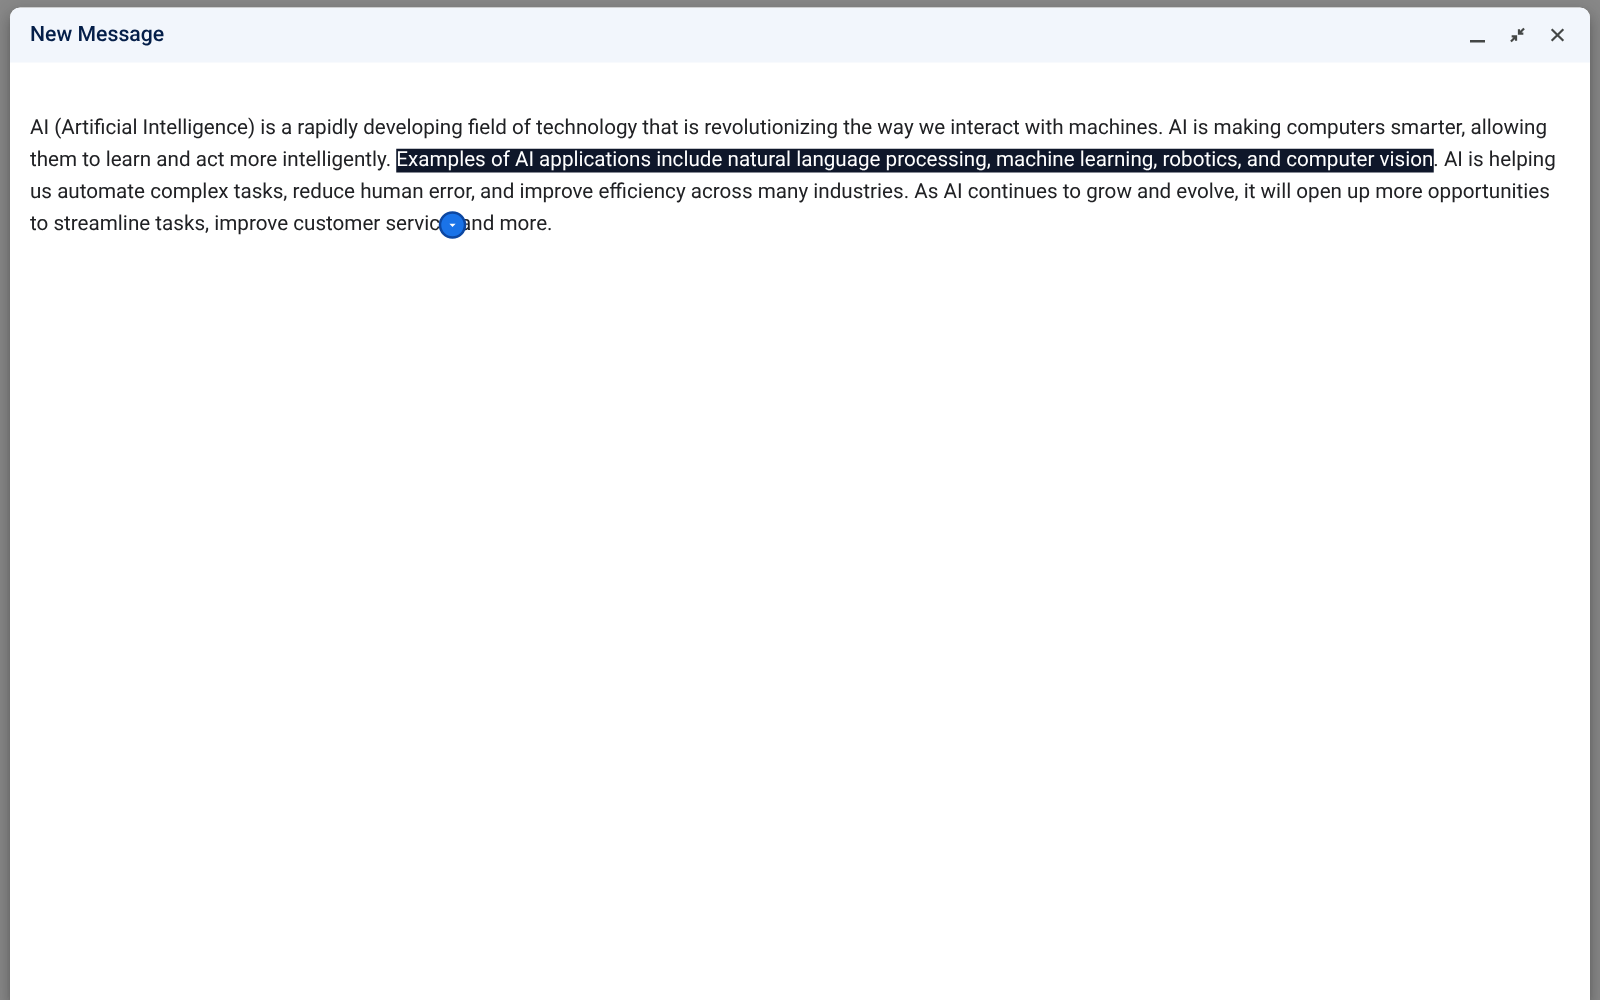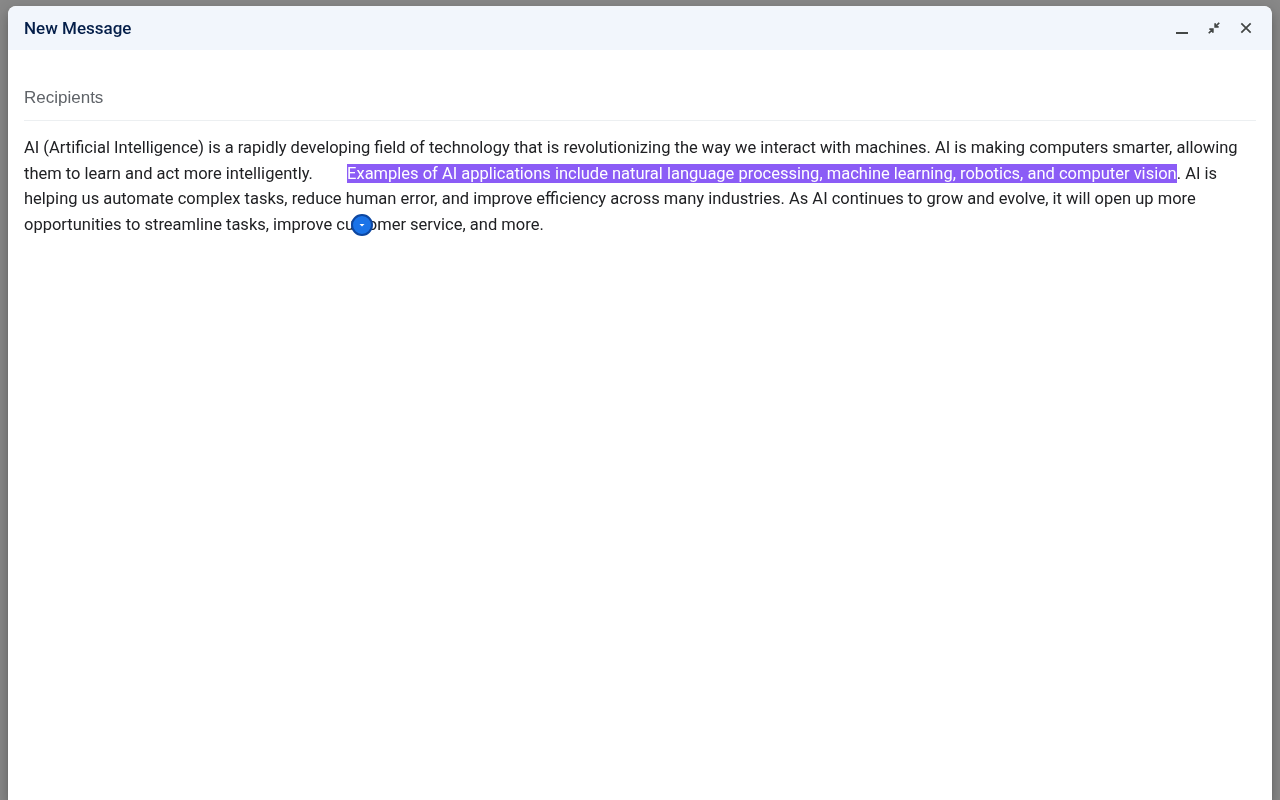--- a/index.html
+++ b/index.html
@@ -106,23 +106,22 @@
     .message-body {
       flex: 1;
       padding: 14px 0;
       font-size: 16.5px;
       line-height: 1.55;
       color: #202124;
       outline: none;
       position: relative;
     }
     .highlighted {
-      background: #8b5cf6;
+      background: #0f172a;
       color: #fff;
-      margin-left: 30px;
     }
     .circle-badge {
       position: absolute;
       width: 22px;
       height: 22px;
       border-radius: 50%;
       background: #1a73e8;
       border: 2px solid #0d47a1;
       display: inline-flex;
       align-items: center;
@@ -155,23 +154,20 @@
       </div>
       <div class="header-icon close-icon">
         <svg viewBox="0 0 24 24" fill="none" stroke="#444746" stroke-width="3">
           <path d="M4 4 L20 20 M20 4 L4 20"></path>
         </svg>
       </div>
     </div>
   </div>
 
   <div class="compose-body">
-    <div class="field-row">
-      <input class="field-input" type="text" placeholder="Recipients" style="">
-    </div>
     <div class="message-body" contenteditable="true" style="">
       <span>AI (Artificial Intelligence) is a rapidly developing field of technology that is revolutionizing the way we interact with machines. AI is making computers smarter, allowing them to learn and act more intelligently. </span><span class="highlighted">Examples of AI applications include natural language processing, machine learning, robotics, and computer vision</span><span>. AI is helping us automate complex tasks, reduce human error, and improve efficiency across many industries. As AI continues to grow and evolve, it will open up more opportunities to streamline tasks, improve customer service, and more.</span>
       <span class="circle-badge">
         <svg viewBox="0 0 24 24">
             <path d="M7 10l5 5 5-5z"></path>
           </svg>
       </span>
     </div>
   </div>
 </div>

